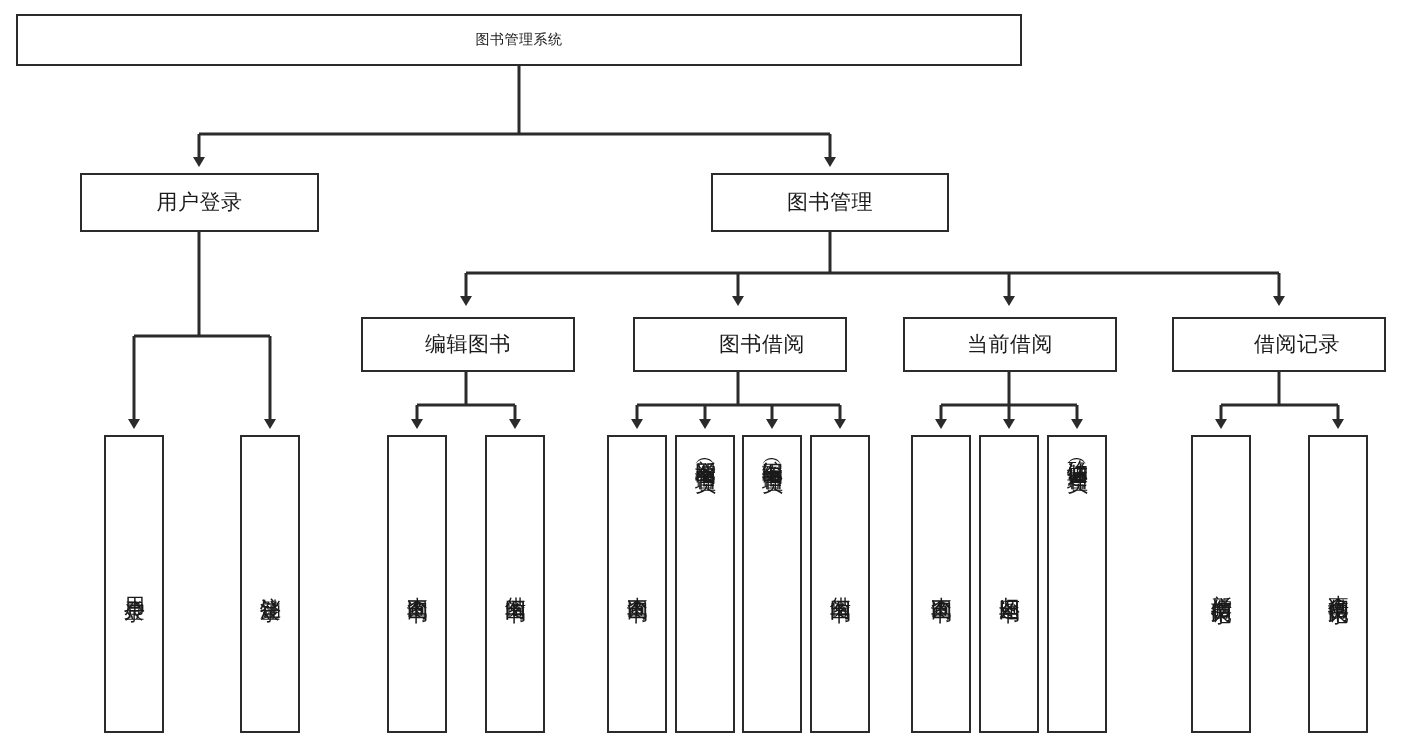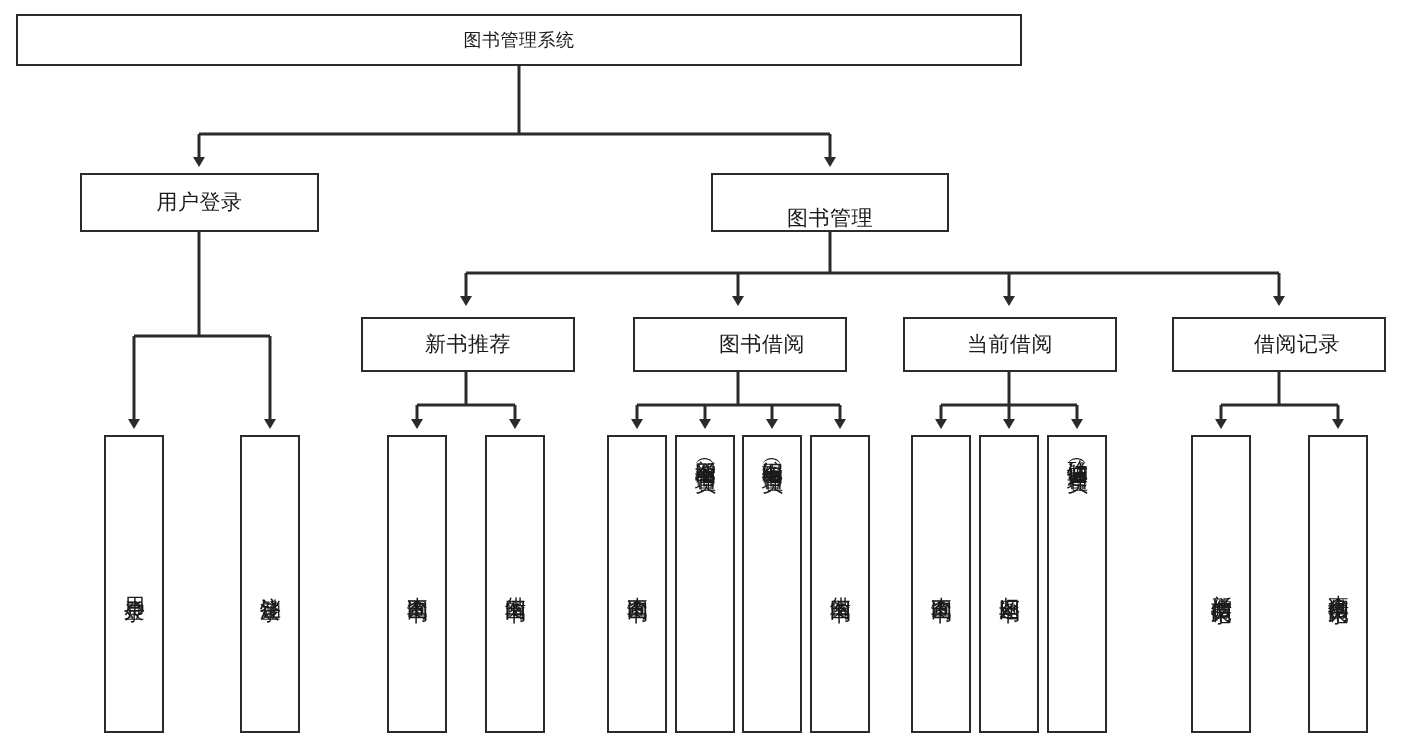--- a/index.html
+++ b/index.html
@@ -39,21 +39,21 @@
     display: block;
     line-height: 1.08;
     letter-spacing: 0.5px;
     white-space: nowrap;
   }
   
   .node.horiz .node-label {
     font-size: 21px;
   }
   .node.level1 .node-label {
-    font-size: 18px;
+    font-size: 14px;
   }
   
   .node.vert {
     align-items: flex-start;
     justify-content: center;
     padding-top: 6px;
   }
   .node.vert .node-label {
     writing-mode: vertical-rl;
     text-orientation: upright;
@@ -135,26 +135,26 @@
   </svg>
 
   <div class="node horiz level1" style="left:16px; top:14px; width:1006px; height:52px;">
     <span class="node-label">图书管理系统</span>
   </div>
 
   <div class="node horiz" style="left:80px; top:173px; width:239px; height:59px;">
     <span class="node-label">用户登录</span>
   </div>
 
-  <div class="node horiz" style="left:711px; top:173px; width:238px; height:59px;align-items:flex-end;">
+  <div class="node horiz" style="left:711px; top:173px; width:238px; height:59px;">
     <span class="node-label">图书管理</span>
   </div>
 
   <div class="node horiz" style="left:361px; top:317px; width:214px; height:55px;">
-    <span class="node-label">新书推荐</span>
+    <span class="node-label">编辑图书</span>
   </div>
 
   <div class="node horiz" style="left:633px; top:317px; width:214px; height:55px;padding-left:44px;">
     <span class="node-label">图书借阅</span>
   </div>
 
   <div class="node horiz" style="left:903px; top:317px; width:214px; height:55px;">
     <span class="node-label">当前借阅</span>
   </div>
 

